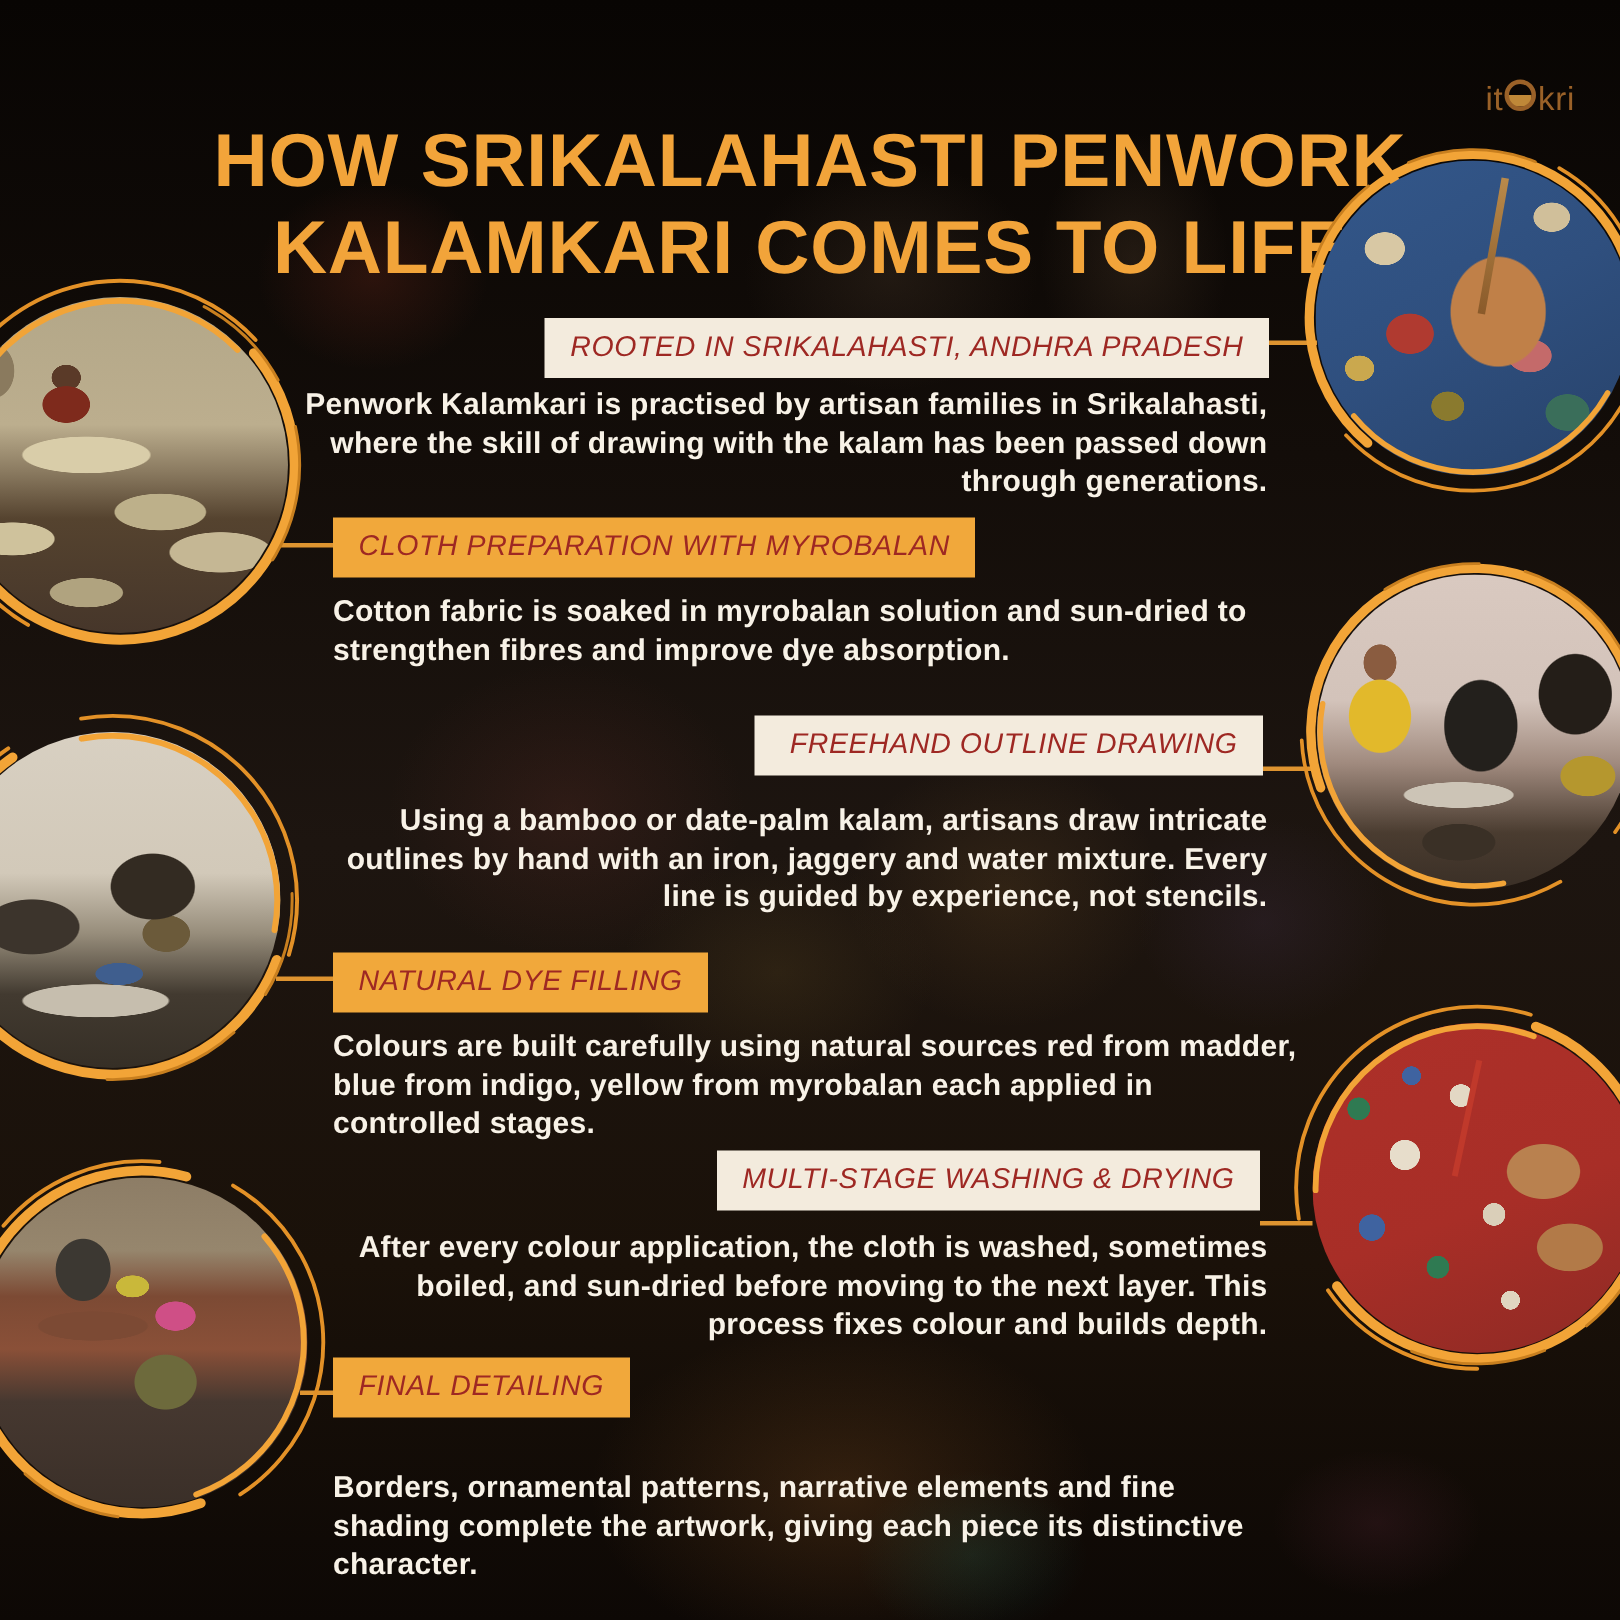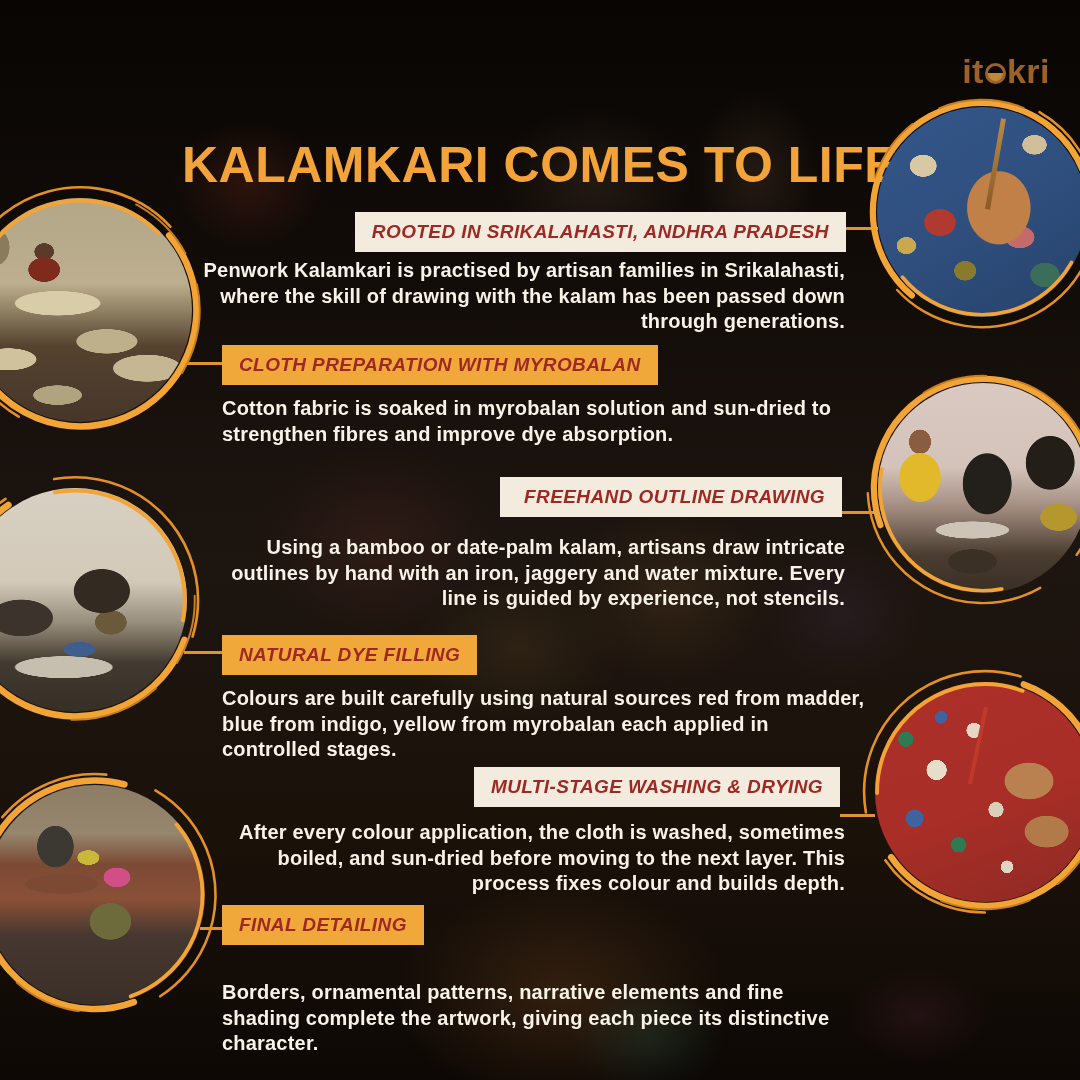--- a/index.html
+++ b/index.html
@@ -24,33 +24,33 @@
       radial-gradient(ellipse 100px 70px at 85% 94%, rgba(140,60,90,.15), transparent 70%),
       linear-gradient(180deg,#080503 0%,#130d09 28%,#1d1510 52%,#1a1109 78%,#0d0805 100%);
   }
   
   .title{
     position:absolute; top:44px; left:0; right:0; text-align:center;
     color:#F2A43A; font-weight:bold; font-size:50px; line-height:1.17; letter-spacing:.5px;
   }
   .logo{
     position:absolute; top:52px; right:30px;
-    font-size:34px; font-weight:bold; color:#9A6128; letter-spacing:.5px; z-index:5;
+    font-size:22px; font-weight:normal; color:#9A6128; letter-spacing:.5px; z-index:5;
   }
   .logo-o{
     display:inline-block; width:21px; height:21px; box-sizing:border-box;
     border:3px solid #9A6128; border-radius:50%;
     background:linear-gradient(to bottom, transparent 50%, #BF8838 50%);
     margin:0 1px; position:relative; top:1px;
   }
   
   .step{display:contents;}
   .hd{
     position:absolute; white-space:nowrap;
-    font-style:italic; font-weight:bold; font-size:19px; letter-spacing:.4px;
+    font-style:italic; font-weight:normal; font-size:19px; letter-spacing:.4px;
     color:#9E2823; padding:9px 17px; z-index:3;
   }
   .hd.cream{background:#F3EBDD;}
   .hd.orange{background:#F1A83B;}
   .bd{
     position:absolute; margin:0; z-index:3;
     font-weight:bold; font-size:20px; line-height:1.28; letter-spacing:.2px;
     color:#F8F2E7;
   }
   .h1{top:212px; right:234px;}
@@ -142,21 +142,21 @@
     radial-gradient(ellipse 10px 10px at 60% 84%, #e0d5c0 0 62%, transparent 64%),
     linear-gradient(160deg,#ad3029 0%,#a82e27 55%,#8e2a24 100%);}
   .p6::after{left:46%; top:11%; width:4px; height:36%; background:#c0392b; transform:rotate(12deg);}
 </style>
 </head>
 <body>
 
 <div class="canvas">
   <div class="bg"></div>
 
-  <h1 class="title"><br><span>KALAMKARI COMES TO LIFE</span></h1>
+  <h1 class="title"><span>HOW SRIKALAHASTI PENWORK</span><br><span>KALAMKARI COMES TO LIFE</span></h1>
 
   <div class="logo"><span>it</span><span class="logo-o"></span><span>kri</span></div>
 
   
   <div class="conn c1"></div>
   <div class="conn c2"></div>
   <div class="conn c3"></div>
   <div class="conn c4"></div>
   <div class="conn c5"></div>
   <div class="conn c6"></div>

